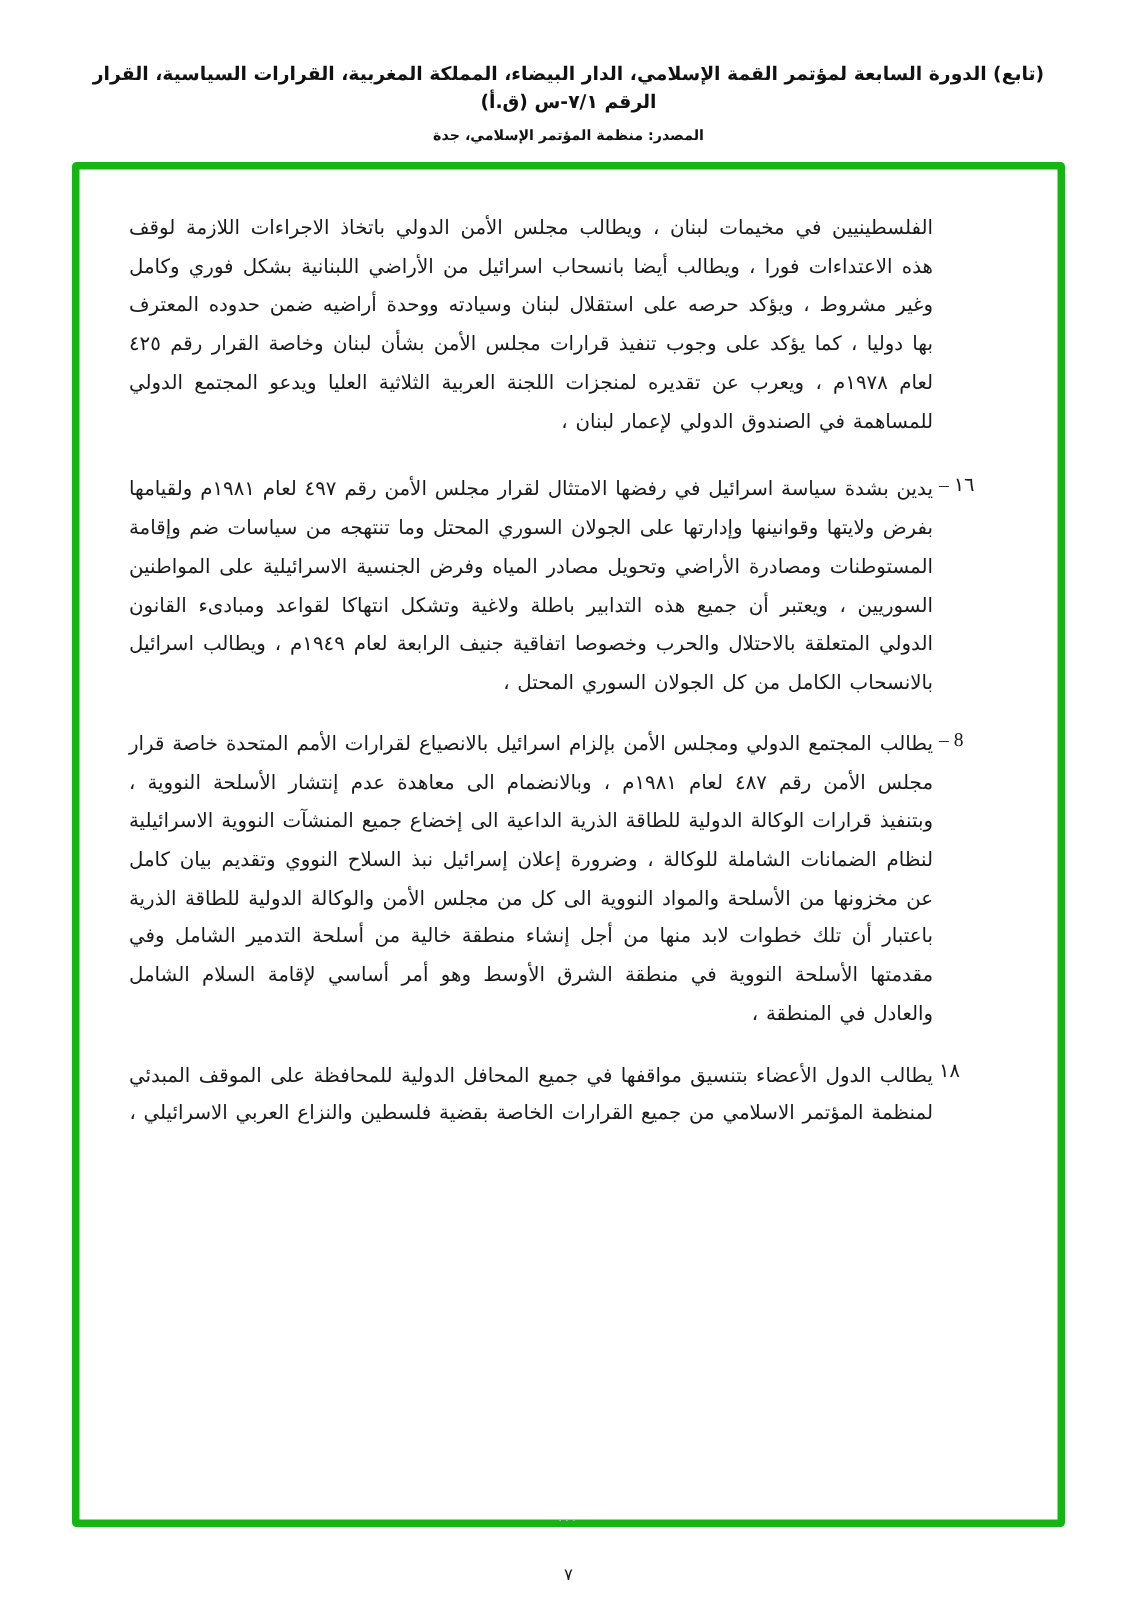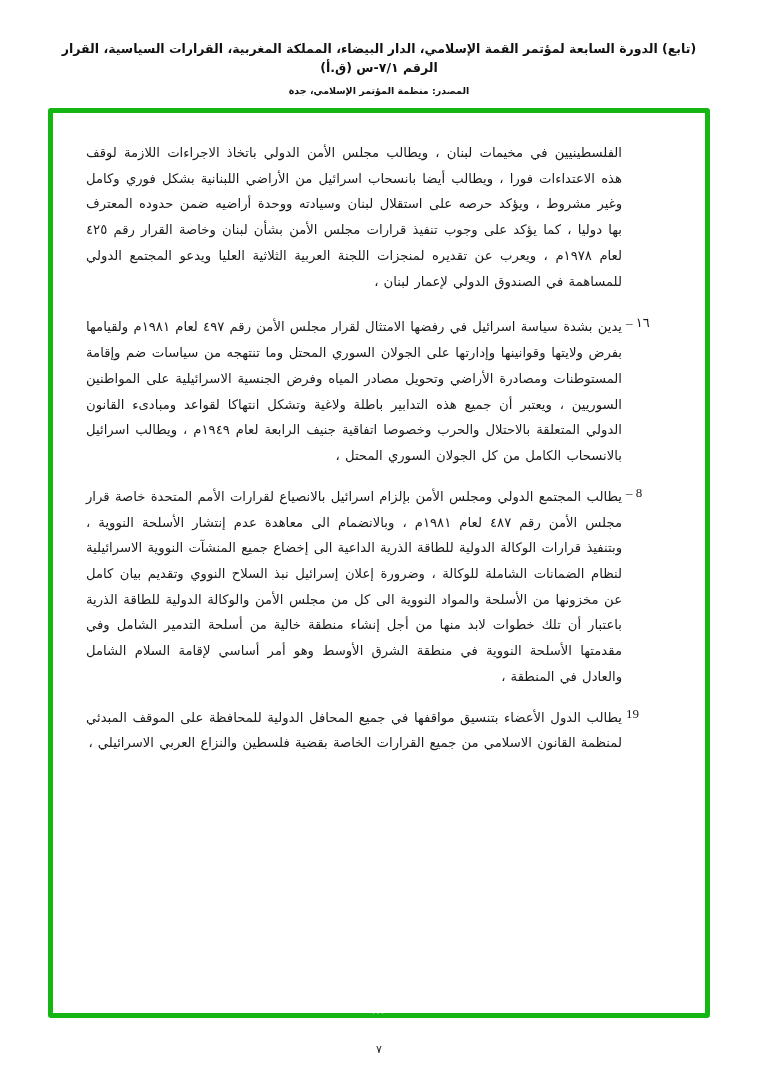--- a/index.html
+++ b/index.html
@@ -137,22 +137,22 @@
       <div class="para-num">١٦ –</div>
       <div class="para-body">يدين بشدة سياسة اسرائيل في رفضها الامتثال لقرار مجلس الأمن رقم ٤٩٧ لعام ١٩٨١م ولقيامها بفرض ولايتها وقوانينها وإدارتها على الجولان السوري المحتل وما تنتهجه من سياسات ضم وإقامة المستوطنات ومصادرة الأراضي وتحويل مصادر المياه وفرض الجنسية الاسرائيلية على المواطنين السوريين ، ويعتبر أن جميع هذه التدابير باطلة ولاغية وتشكل انتهاكا لقواعد ومبادىء القانون الدولي المتعلقة بالاحتلال والحرب وخصوصا اتفاقية جنيف الرابعة لعام ١٩٤٩م ، ويطالب اسرائيل بالانسحاب الكامل من كل الجولان السوري المحتل ،</div>
     </div>
 
     <div class="para">
       <div class="para-num">8 –</div>
       <div class="para-body">يطالب المجتمع الدولي ومجلس الأمن بإلزام اسرائيل بالانصياع لقرارات الأمم المتحدة خاصة قرار مجلس الأمن رقم ٤٨٧ لعام ١٩٨١م ، وبالانضمام الى معاهدة عدم إنتشار الأسلحة النووية ، وبتنفيذ قرارات الوكالة الدولية للطاقة الذرية الداعية الى إخضاع جميع المنشآت النووية الاسرائيلية لنظام الضمانات الشاملة للوكالة ، وضرورة إعلان إسرائيل نبذ السلاح النووي وتقديم بيان كامل عن مخزونها من الأسلحة والمواد النووية الى كل من مجلس الأمن والوكالة الدولية للطاقة الذرية باعتبار أن تلك خطوات لابد منها من أجل إنشاء منطقة خالية من أسلحة التدمير الشامل وفي مقدمتها الأسلحة النووية في منطقة الشرق الأوسط وهو أمر أساسي لإقامة السلام الشامل والعادل في المنطقة ،</div>
     </div>
 
     <div class="para">
-      <div class="para-num">19</div>
-      <div class="para-body">يطالب الدول الأعضاء بتنسيق مواقفها في جميع المحافل الدولية للمحافظة على الموقف المبدئي لمنظمة القانون الاسلامي من جميع القرارات الخاصة بقضية فلسطين والنزاع العربي الاسرائيلي ،</div>
+      <div class="para-num">١٨</div>
+      <div class="para-body">يطالب الدول الأعضاء بتنسيق مواقفها في جميع المحافل الدولية للمحافظة على الموقف المبدئي لمنظمة المؤتمر الاسلامي من جميع القرارات الخاصة بقضية فلسطين والنزاع العربي الاسرائيلي ،</div>
     </div>
 
   </div>
 
   <div class="faint">...</div>
 
   <div class="footer">
     <span>٧</span>
   </div>
 

